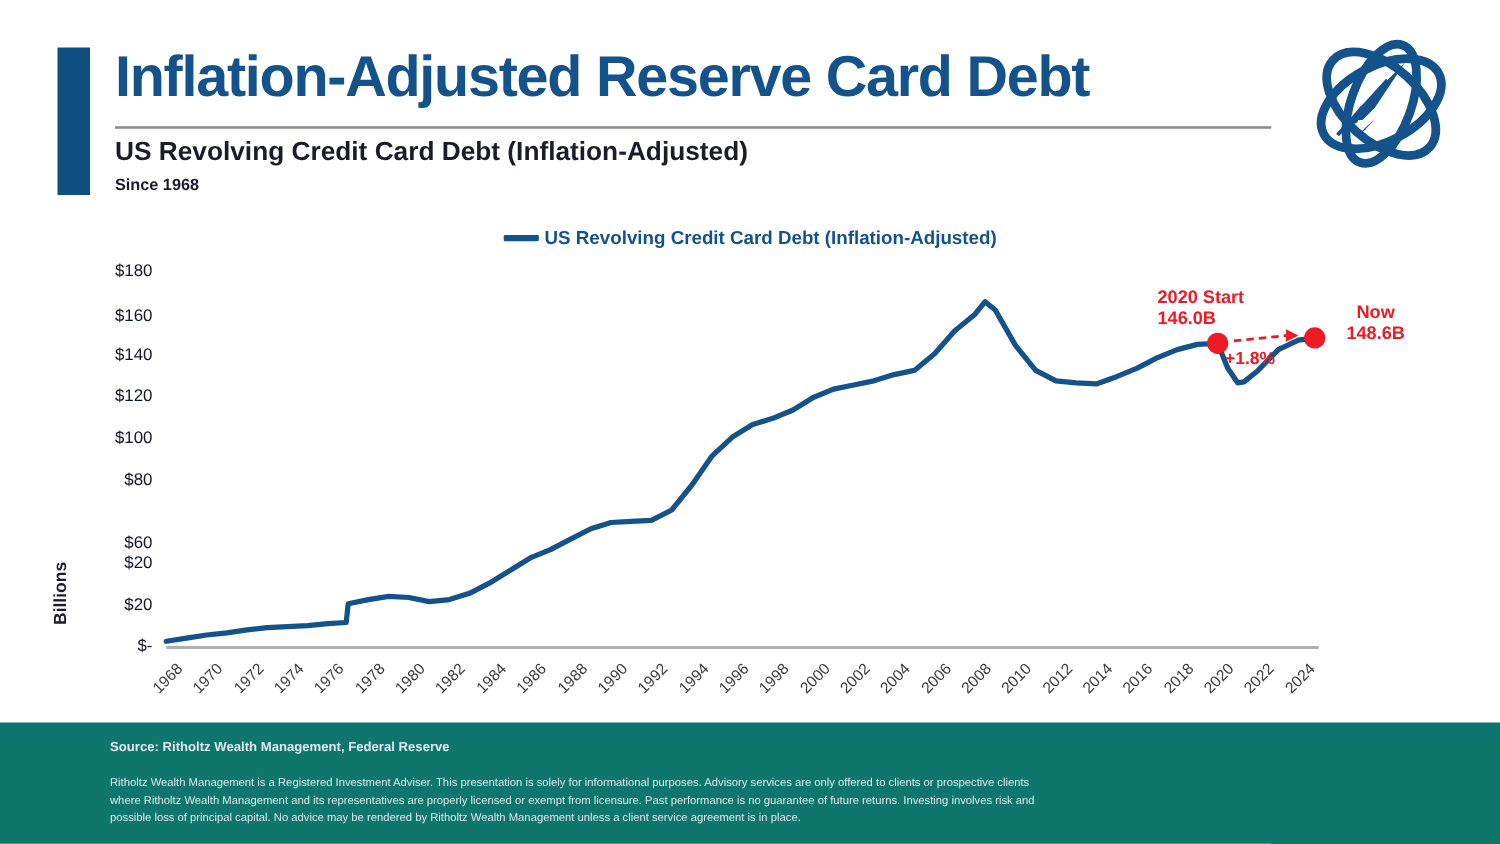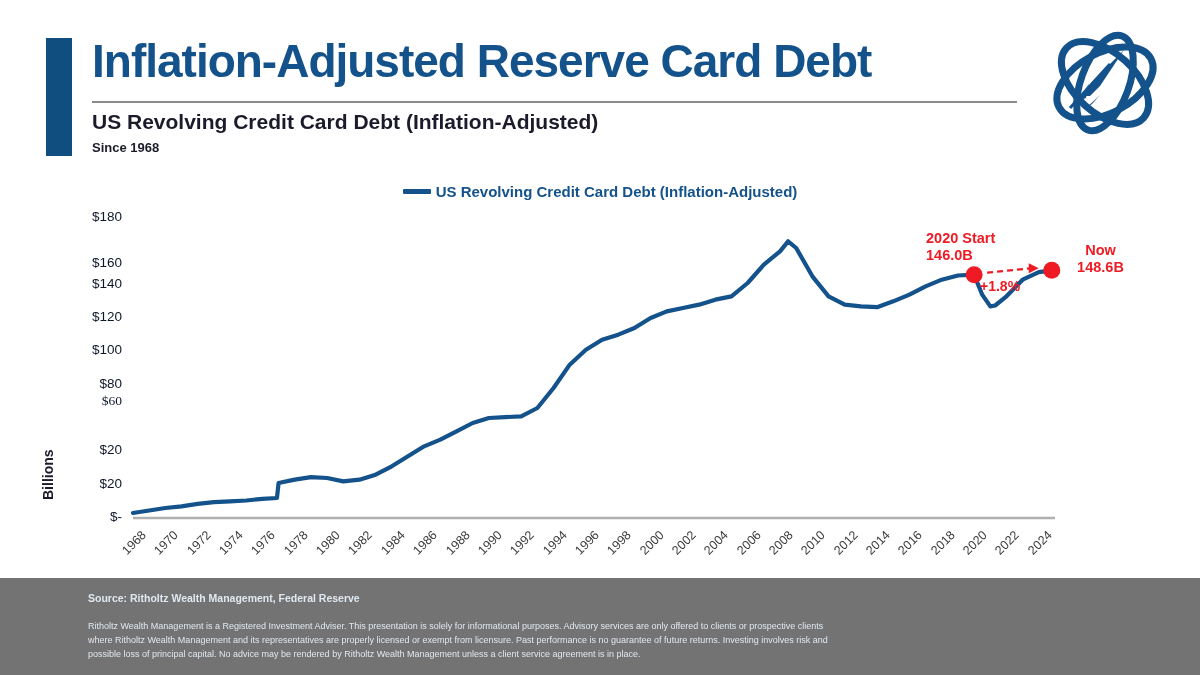--- a/index.html
+++ b/index.html
@@ -69,21 +69,21 @@
   #plot-svg{position:absolute;left:0;top:0;width:1200px;height:378px;}
 
   .anno-text{position:absolute;color:#ee1b24;font-weight:bold;white-space:nowrap;}
   #anno-start{left:926px;top:30px;font-size:14.5px;text-align:left;width:110px;line-height:1.18;}
   #anno-now{left:1053px;top:42px;font-size:14.5px;text-align:center;width:95px;line-height:1.18;}
   #anno-pct{left:980px;top:78px;font-size:14px;}
 
   
   #footer{
     position:absolute;left:0;top:578px;width:1200px;height:97px;
-    background:#737373;
+    background:#0f766e;
   }
   #source{
     position:absolute;left:88px;top:14px;
     font-size:10.5px;color:#dfe8f0;font-weight:bold;
   }
   #disclaimer{
     position:absolute;left:88px;top:42px;width:760px;
     font-size:9px;color:#dfe8f0;line-height:1.55;
   }
   #footer-logo{position:absolute;left:955px;top:20px;width:215px;height:58px;}
@@ -122,26 +122,26 @@
     <span id="legend-swatch"></span>
     <span id="legend-label">US Revolving Credit Card Debt (Inflation-Adjusted)</span>
   </span>
 </div>
 
 <div id="chart-area">
 
   <div id="y-axis-title">Billions</div>
   <div id="ytick-wrap">
       <div class="ytick" style="top: 9px;">$180</div>
-      <div class="ytick" style="top: 55px; text-align: right;">$160</div>
+      <div class="ytick" style="top: 45px; text-align: right;">$160</div>
       <div class="ytick" style="top: 75.6667px;">$140</div>
       <div class="ytick" style="top: 109px;">$120</div>
       <div class="ytick" style="top: 142.333px;">$100</div>
       <div class="ytick" style="top: 175.667px;">$80</div>
-      <div class="ytick" style="top: 193px; font-family: Liberation Serif, serif;">$60</div>
+      <div class="ytick" style="top: 226px;">$60</div>
       <div class="ytick" style="top: 242.333px;">$20</div>
       <div class="ytick" style="top: 276px;">$20</div>
       <div class="ytick" style="top: 309px;">$-</div>
     </div>
   <div id="xtick-wrap">
       <div class="xtick" style="left: 99px; top: 328px; width: 40px;">1968</div>
       <div class="xtick" style="left: 131.351px; top: 328px; width: 40px;">1970</div>
       <div class="xtick" style="left: 163.702px; top: 328px; width: 40px;">1972</div>
       <div class="xtick" style="left: 196.053px; top: 328px; width: 40px;">1974</div>
       <div class="xtick" style="left: 228.404px; top: 328px; width: 40px;">1976</div>

